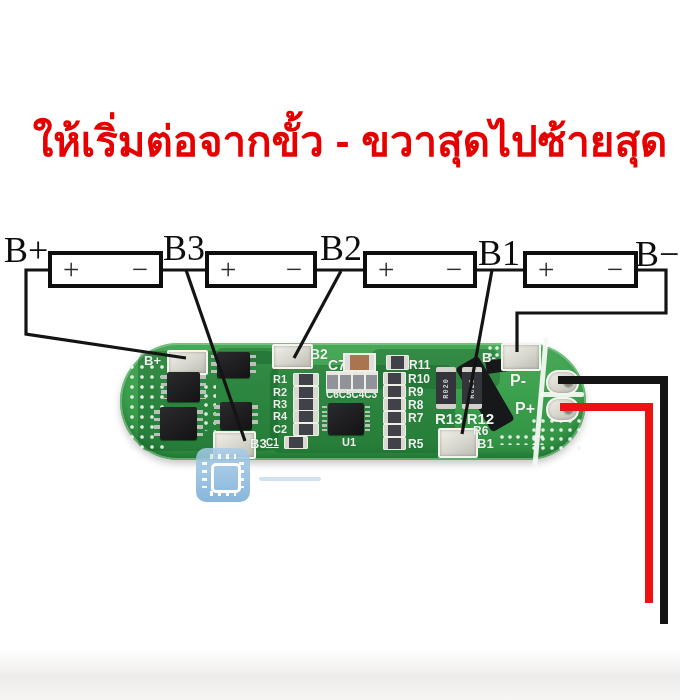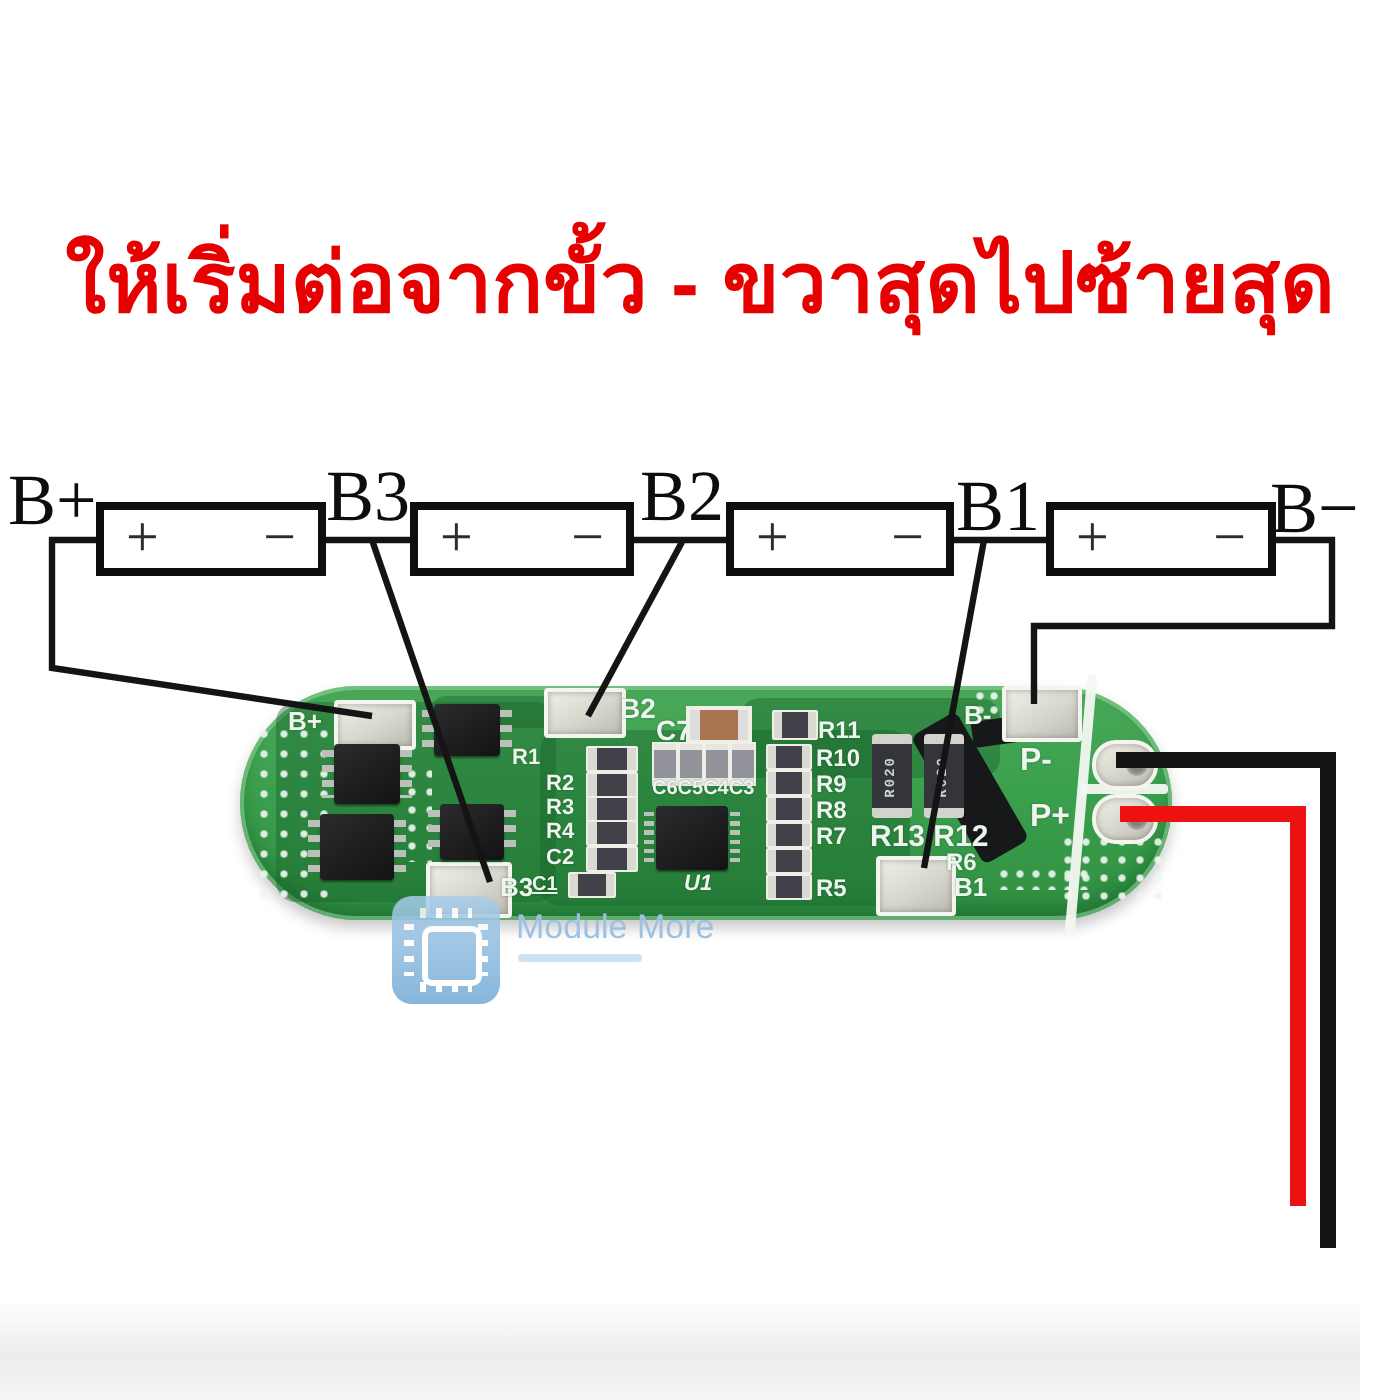--- a/index.html
+++ b/index.html
@@ -136,34 +136,34 @@
       </div>
     <div class="chip" style="left:100px;top:59px;width:32px;height:28px;">
         <div class="legs l"></div>
         <div class="legs r"></div>
       </div>
 
     <div class="chip" style="left:208px;top:60px;width:36px;height:32px;">
         <div class="legs fine l"></div>
         <div class="legs fine r"></div>
       </div>
-    <div class="sk" style="left:222px;top:94px;font-size:11px;font-style:italic;">U1</div>
+    <div class="sk" style="left:222px;top:94px;font-size:11px;">U1</div>
 
     <div class="sk" style="left:208px;top:15px;font-size:14px;">C7</div>
     <div style="position:absolute;left:223px;top:10px;width:29px;height:15px;border:2px solid #eef0e8;background:linear-gradient(90deg,#ddd 0 18%,#a9744f 18% 82%,#ddd 82%);"></div>
     <div class="rc" style="left:266px;top:12px;width:21px;height:13px;"></div>
     <div class="sk" style="left:289px;top:16px;">R11</div>
 
     <div class="cap" style="left:206px;top:28px;"></div>
     <div class="cap" style="left:219px;top:28px;"></div>
     <div class="cap" style="left:232px;top:28px;"></div>
     <div class="cap" style="left:245px;top:28px;"></div>
     <div class="sk" style="left:206px;top:47px;font-size:10px;">C6C5C4C3</div>
 
-    <div class="sk" style="left:136px;top:31px;font-size:11px;">R1</div>
+    <div class="sk" style="left:153px;top:31px;font-size:11px;">R1</div>
     <div class="rc" style="left:173px;top:30px;"></div>
     <div class="sk" style="left:153px;top:44px;font-size:11px;">R2</div>
     <div class="rc" style="left:173px;top:43px;"></div>
     <div class="sk" style="left:153px;top:56px;font-size:11px;">R3</div>
     <div class="rc" style="left:173px;top:55px;"></div>
     <div class="sk" style="left:153px;top:68px;font-size:11px;">R4</div>
     <div class="rc" style="left:173px;top:67px;"></div>
     <div class="sk" style="left:153px;top:81px;font-size:11px;">C2</div>
     <div class="rc" style="left:173px;top:80px;"></div>
     <div class="sk" style="left:146px;top:95px;font-size:10px;text-decoration:underline;">C1</div>
@@ -214,18 +214,17 @@
     <path d="M560,407 H649 V603" fill="none" style="stroke:var(--wire_red,#ee1111);" stroke-width="8"></path>
   </svg>
 
   <div id="wm-tile" class="abs">
     <div class="wm-pin" style="left:14px;right:14px;top:6px;height:5px;"></div>
     <div class="wm-pin" style="left:14px;right:14px;bottom:6px;height:5px;"></div>
     <div class="wm-pin" style="top:14px;bottom:14px;left:6px;width:5px;background:repeating-linear-gradient(180deg,#fff 0 3px,rgba(0,0,0,0) 3px 8px);"></div>
     <div class="wm-pin" style="top:14px;bottom:14px;right:6px;width:5px;background:repeating-linear-gradient(180deg,#fff 0 3px,rgba(0,0,0,0) 3px 8px);"></div>
     <div id="wm-chip"></div>
   </div>
-  <div id="wm-text" class="abs">Module More</div>
   <div id="wm-sub" class="abs"></div>
 
 
   <div id="shadowband" class="abs"></div>
 </div>
 
 </body></html>

